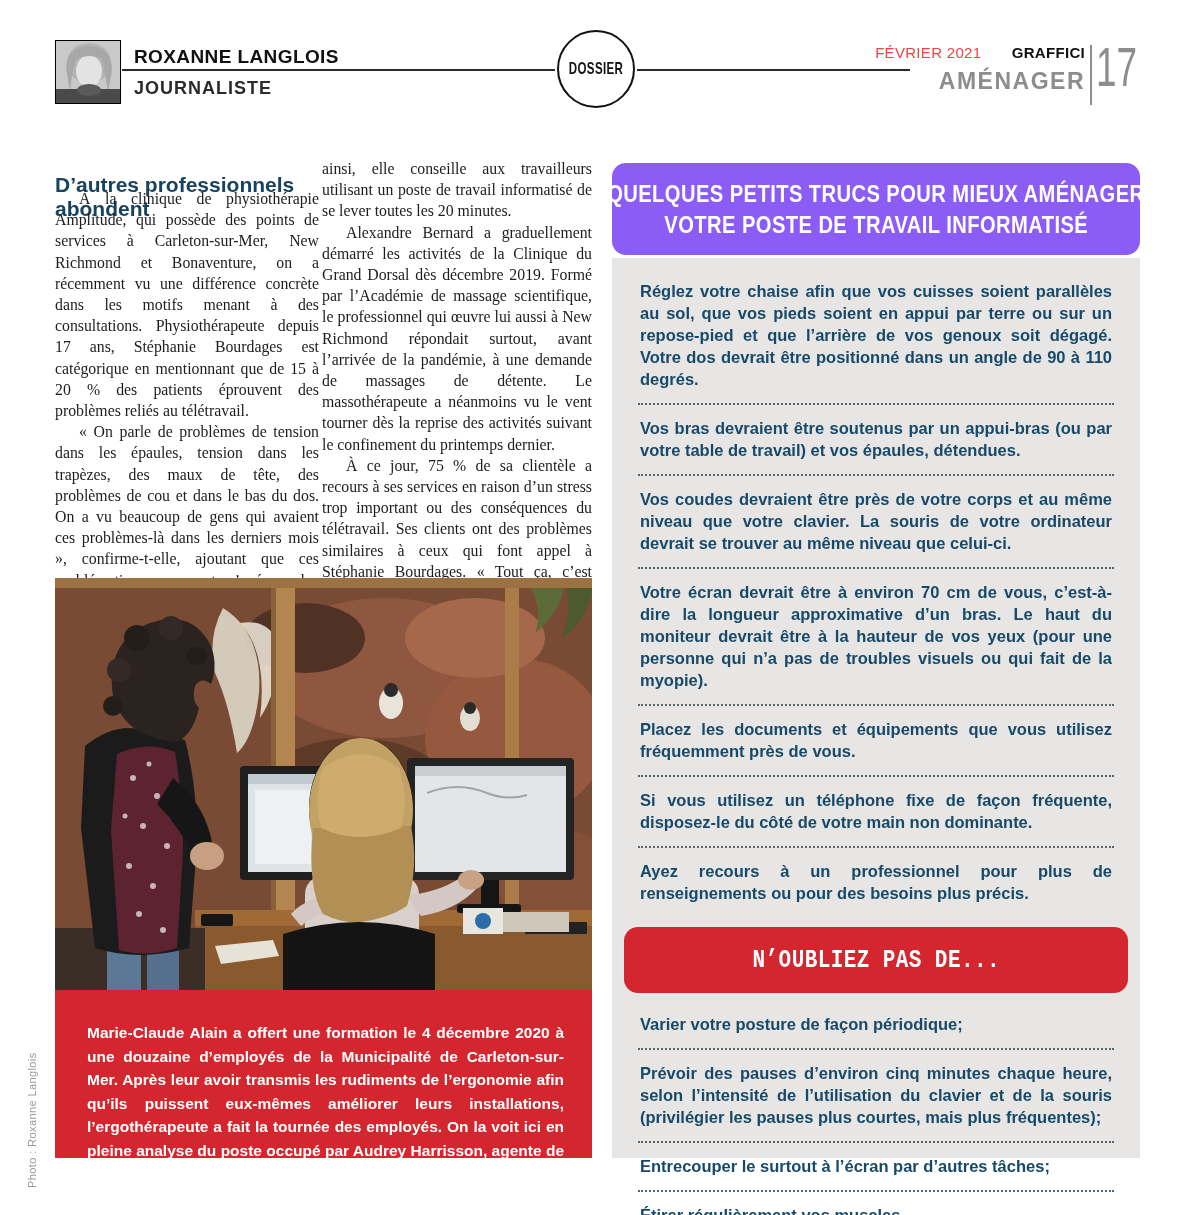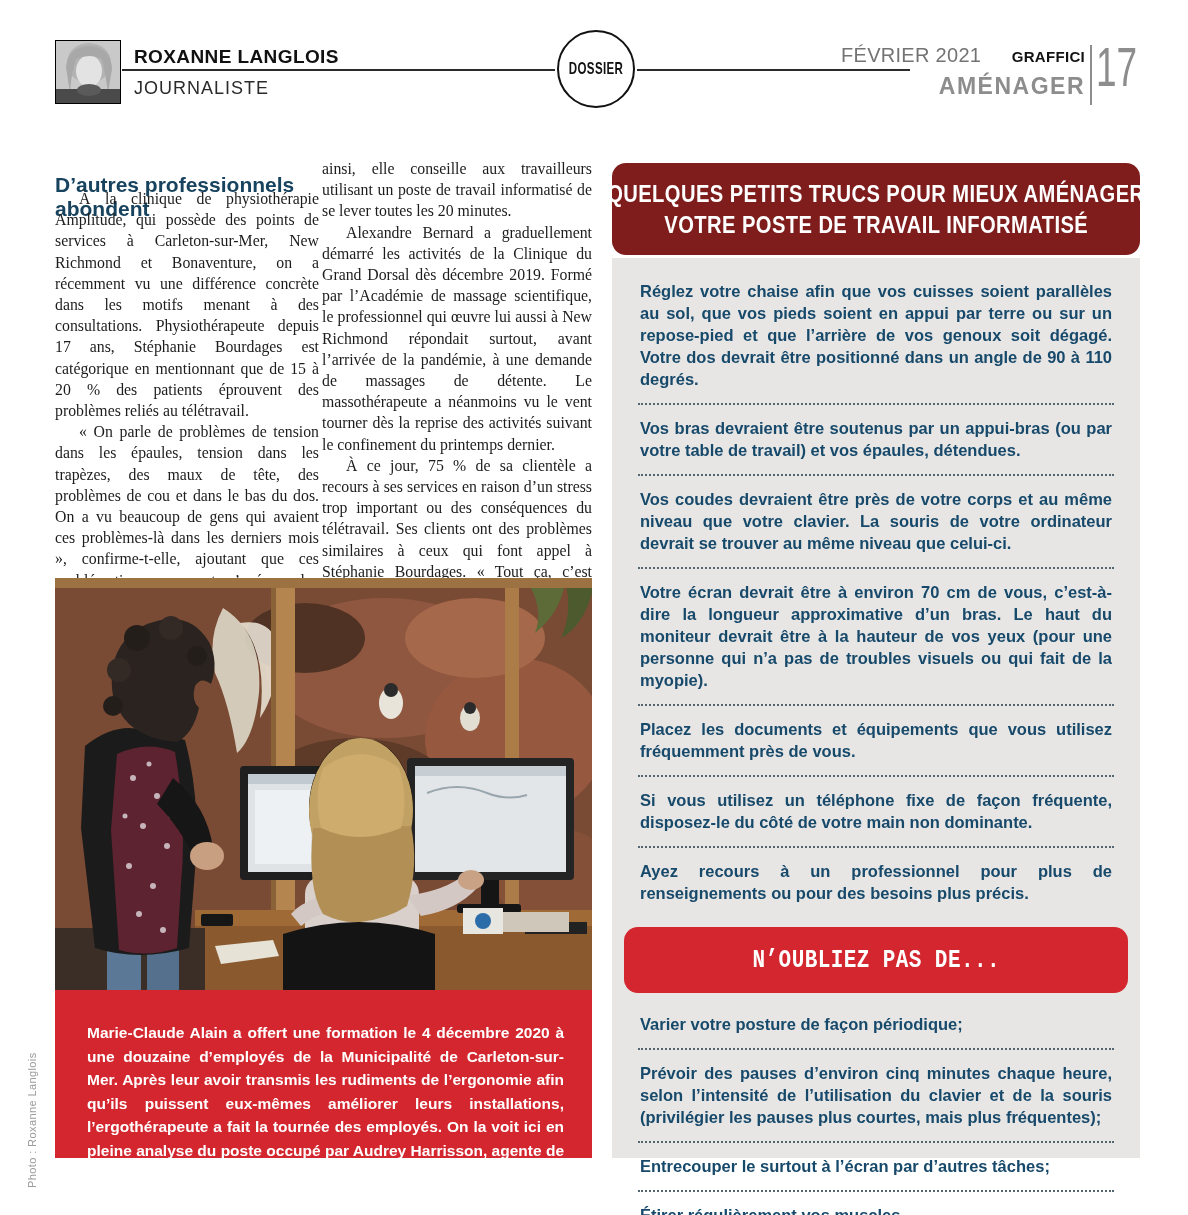--- a/index.html
+++ b/index.html
@@ -2,28 +2,28 @@
 <html><head>
 <meta charset="utf-8">
 <style>
   html,body{margin:0;padding:0;background:#ffffff;}
   .page{position:relative;width:1188px;height:1215px;background:#fff;overflow:hidden;
         font-family:"Liberation Sans",sans-serif;}
 
   
   .author-photo{position:absolute;left:55px;top:40px;width:66px;height:64px;border:1px solid #000;box-sizing:border-box;}
   .author-name{position:absolute;left:134px;top:46px;font-size:19px;font-weight:700;color:#111;letter-spacing:.4px;}
-  .author-role{position:absolute;left:134px;top:78px;font-size:18px;font-weight:400;color:#2b2b2b;letter-spacing:1px;}
+  .author-role{position:absolute;left:134px;top:78px;font-size:18px;font-weight:700;color:#2b2b2b;letter-spacing:1px;}
   .rule-left{position:absolute;left:122px;top:69px;width:433px;height:2px;background:#2b2b2b;}
   .rule-right{position:absolute;left:637px;top:69px;width:273px;height:2px;background:#2b2b2b;}
   .dossier-badge{position:absolute;left:557px;top:30px;width:78px;height:78px;border:2px solid #111;border-radius:50%;
                  background:#fff;box-sizing:border-box;display:flex;align-items:center;justify-content:center;}
   .dossier-badge span{display:inline-block;transform:scaleX(.68);font-size:17px;font-weight:600;letter-spacing:.5px;color:#111;}
   .hdr-right{position:absolute;right:103px;top:44px;text-align:right;}
-  .hdr-date{font-size:20px;color:#737373;letter-spacing:.3px;}
+  .hdr-date{font-size:15px;color:#ef4444;letter-spacing:.3px;}
   .hdr-brand{font-size:15px;font-weight:700;color:#111;margin-left:26px;letter-spacing:.3px;}
   .hdr-section{font-size:23px;font-weight:700;color:#8d8d8d;letter-spacing:1.5px;margin-top:6px;}
   .pagenum-divider{position:absolute;left:1090px;top:45px;width:2px;height:60px;background:#8d8d8d;}
   .page-number{position:absolute;left:1096px;top:34px;font-size:56px;font-weight:400;color:#8d8d8d;
                transform:scaleX(.66);transform-origin:left top;}
 
   
   .headline{position:absolute;left:55px;top:156px;width:264px;font-size:21px;font-weight:700;color:#17435e;}
   .col{position:absolute;font-family:"Liberation Serif",serif;font-size:15.8px;line-height:21.2px;color:#1c1c1c;
        text-align:justify;}
@@ -35,21 +35,21 @@
 
   
   .article-photo{position:absolute;left:55px;top:578px;width:537px;height:412px;overflow:hidden;}
   .caption-box{position:absolute;left:55px;top:990px;width:537px;height:168px;background:#d4262e;box-sizing:border-box;
                padding:31px 28px 0 32px;}
   .caption-box p{margin:0;color:#fff;font-size:15.5px;font-weight:700;line-height:23.5px;text-align:justify;}
   .photo-credit{position:absolute;left:26px;top:1026px;height:162px;writing-mode:vertical-rl;transform:rotate(180deg);
                 font-size:11px;color:#9a9a9a;letter-spacing:.4px;}
 
   
-  .tips-title-box{position:absolute;left:612px;top:163px;width:528px;height:92px;background:#7f1d1d;border-radius:14px;
+  .tips-title-box{position:absolute;left:612px;top:163px;width:528px;height:92px;background:#8b5cf6;border-radius:14px;
                   display:flex;flex-direction:column;align-items:center;justify-content:center;gap:3px;}
   .tips-title-box .tline{display:inline-block;transform:scaleX(.84);color:#fff;font-size:24px;font-weight:700;
                          letter-spacing:.5px;white-space:nowrap;}
   .tips-panel{position:absolute;left:612px;top:258px;width:528px;height:900px;background:#e7e6e4;box-sizing:border-box;
               padding:2px 18px 0 18px;}
   .tip-list{list-style:none;margin:8px;padding:0;}
   .tip-list li{font-size:16.5px;font-weight:700;color:#17496b;line-height:22px;text-align:justify;
                padding:12px 2px 13px 2px;border-bottom:2px dotted #53656f;}
   .tip-list li:last-child{border-bottom:none;}
   .reminder-box{margin:10px -6px 4px -6px;background:#d4262e;border-radius:14px;height:66px;

